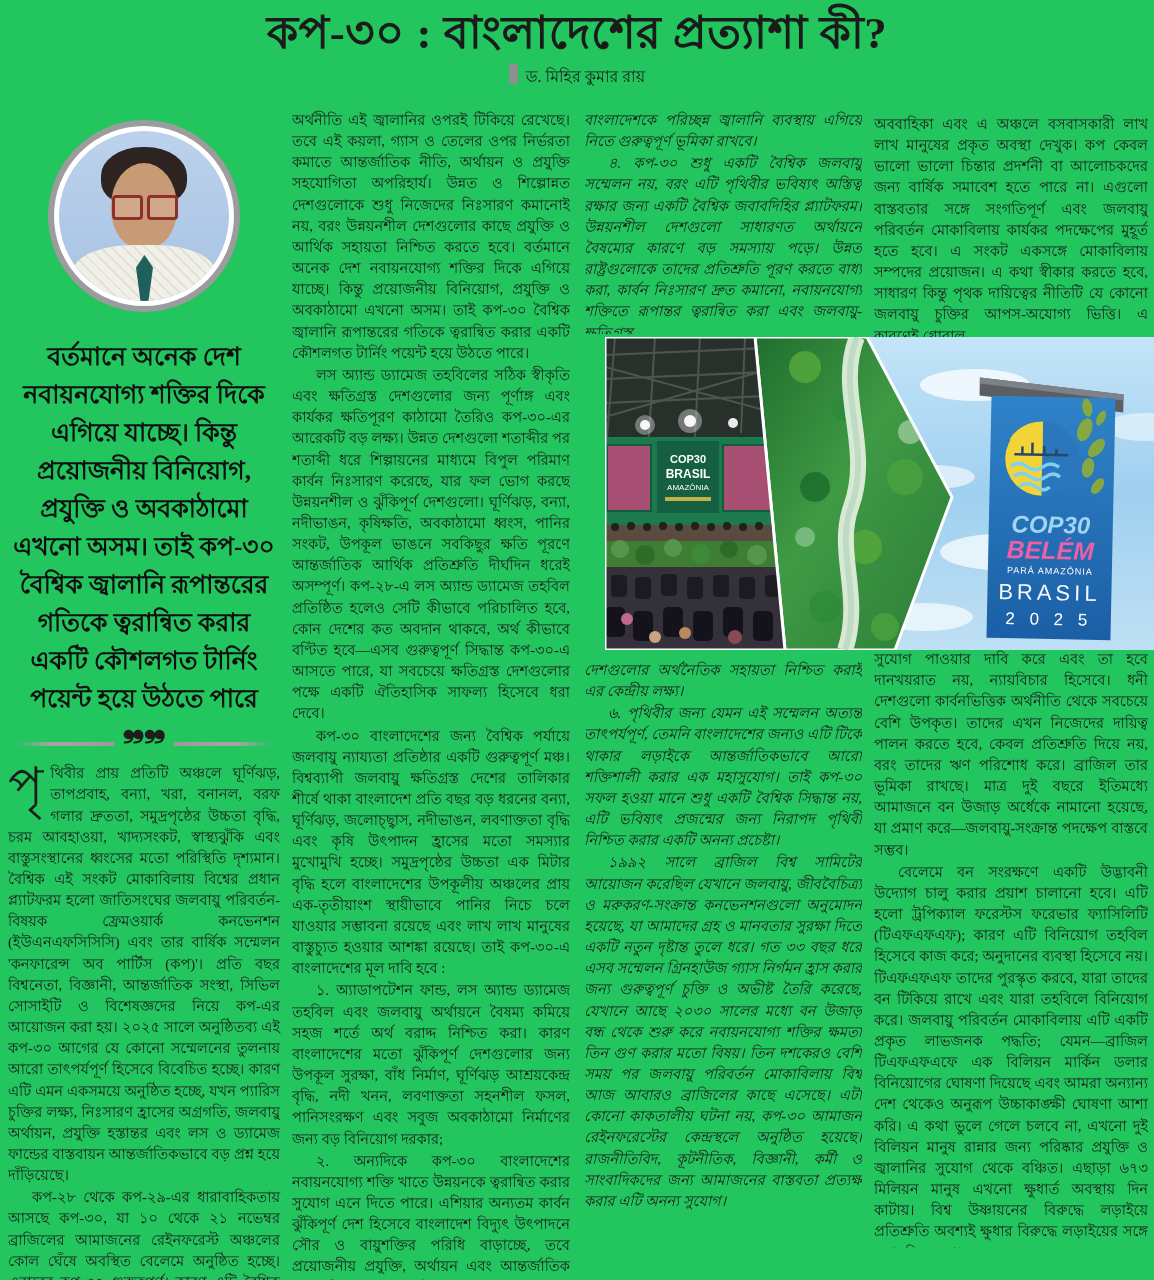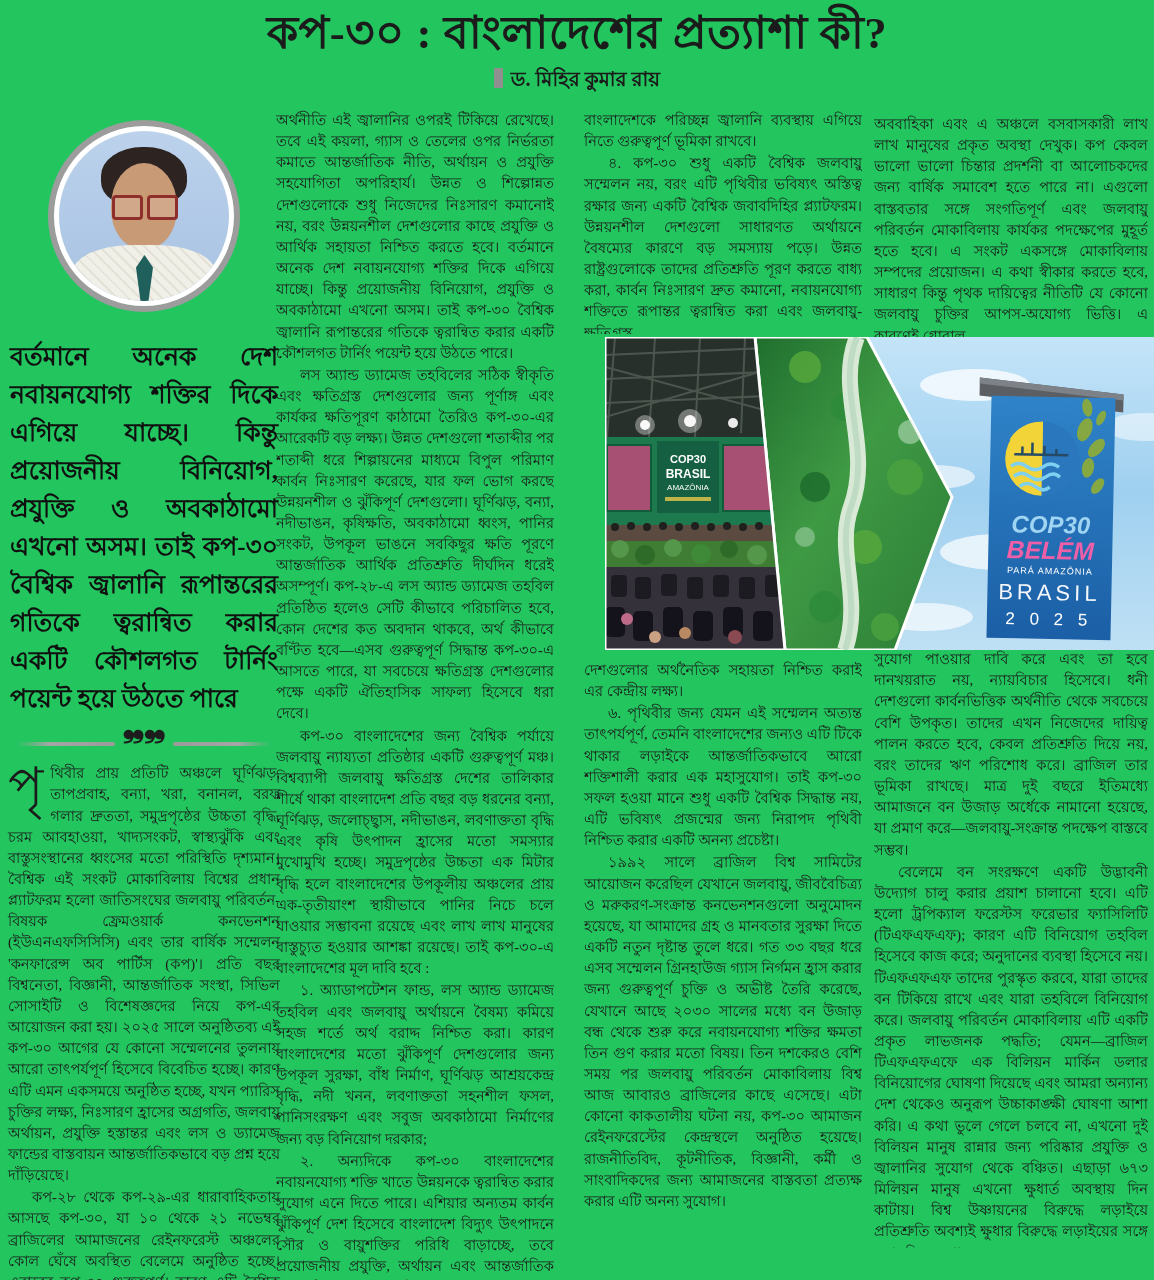--- a/index.html
+++ b/index.html
@@ -1,48 +1,48 @@
 <!DOCTYPE html>
 <html lang="bn"><head>
 <meta charset="utf-8">
 <style>
   html,body{margin:0;padding:0;background:#e8e8e8;}
   .page{position:relative;width:1154px;height:1280px;background:#22c55e;margin:0 auto;
         overflow:hidden;font-family:"Liberation Serif",serif;color:#1b1b1b;}
   
   .masthead{position:absolute;top:0;left:0;width:100%;text-align:center;}
   .headline{font-size:45px;font-weight:700;letter-spacing:.5px;margin-top:8px;line-height:1.15;}
-  .byline{font-size:20px;font-weight:700;margin-top:4px;}
+  .byline{font-size:16px;font-weight:400;margin-top:4px;}
   .byline-bar{display:inline-block;width:9px;height:20px;background:#8f8f8f;margin-right:8px;vertical-align:-2px;}
   
   .col{position:absolute;font-size:14.6px;line-height:1.45;text-align:justify;}
   #col1{left:8px;top:116px;width:272px;}
-  #col2{left:276px;top:110px;width:278px;height:1170px;overflow:hidden;}
-  #col3top{left:584px;top:110px;width:278px;height:224px;overflow:hidden;}
+  #col2{left:292px;top:110px;width:278px;height:1170px;overflow:hidden;}
+  #col3top{left:584px;top:110px;width:278px;height:224px;overflow:hidden;font-style:italic;}
   #col4top{left:874px;top:114px;width:274px;height:224px;overflow:hidden;}
-  #col3bot{left:584px;top:660px;width:278px;height:620px;overflow:hidden;}
+  #col3bot{left:584px;top:660px;width:278px;height:620px;overflow:hidden;font-style:italic;}
   #col4bot{left:874px;top:628px;width:274px;height:620px;overflow:hidden;}
   .para{margin:0 0 1px 0;}
   .para.indent{text-indent:24px;}
   .dropcap{float:left;font-size:52px;line-height:42px;padding:3px 7px 0 0;}
   
   .photo-wrap{width:192px;height:192px;margin:4px auto 0;border:6px solid #9c9c9c;border-radius:50%;
               box-sizing:border-box;padding:5px;background:#fff;}
   .portrait{width:170px;height:170px;border-radius:50%;position:relative;overflow:hidden;
             background:linear-gradient(#bcd2ec,#a7c2e2);}
   .hair{position:absolute;top:16px;left:42px;width:86px;height:60px;border-radius:48% 48% 42% 42%;background:#2d2421;}
   .face{position:absolute;top:32px;left:52px;width:66px;height:86px;border-radius:50% 50% 46% 46%;background:#c99a76;}
   .lens{position:absolute;top:64px;width:25px;height:19px;border:3px solid #8e2f2b;border-radius:4px;background:rgba(255,255,255,.15);}
   .lens.l{left:53px;} .lens.r{left:88px;}
   .shirt{position:absolute;bottom:-8px;left:14px;width:142px;height:64px;border-radius:42% 42% 0 0;
          background:repeating-linear-gradient(45deg,#f0efe8 0 6px,#e4e2d6 6px 8px);}
   .tie{position:absolute;bottom:-2px;left:77px;width:17px;height:48px;background:#1f5f5c;
        clip-path:polygon(50% 0,100% 26%,72% 100%,28% 100%,0 26%);}
   
-  .pull-quote{margin:26px 2px 0;font-size:25px;line-height:1.52;font-weight:700;color:#101010;}
+  .pull-quote{margin:26px 2px 0;font-size:25px;line-height:1.52;font-weight:700;text-align:center;color:#101010;}
   .quote-divider{display:flex;align-items:center;gap:8px;margin:16px 8px 10px;}
   .divline{flex:1;height:4px;border-radius:3px;background:linear-gradient(90deg,rgba(160,160,160,0),#a5a5a5 35%,#9a9a9a);}
   .divline.rev{background:linear-gradient(270deg,rgba(160,160,160,0),#a5a5a5 35%,#9a9a9a);}
   .divquote{font-size:32px;font-weight:900;line-height:.6;color:#1d1d1d;font-family:"Liberation Sans",sans-serif;}
   
   #artphoto{position:absolute;left:605px;top:337px;width:562px;height:313px;}
   #artphoto svg{display:block;}
 </style>
 </head>
 <body>

